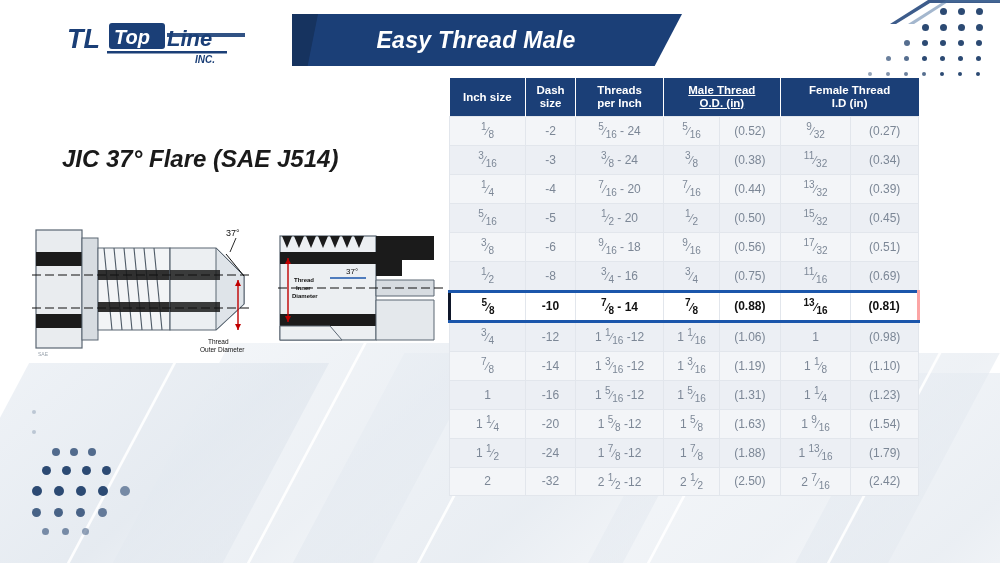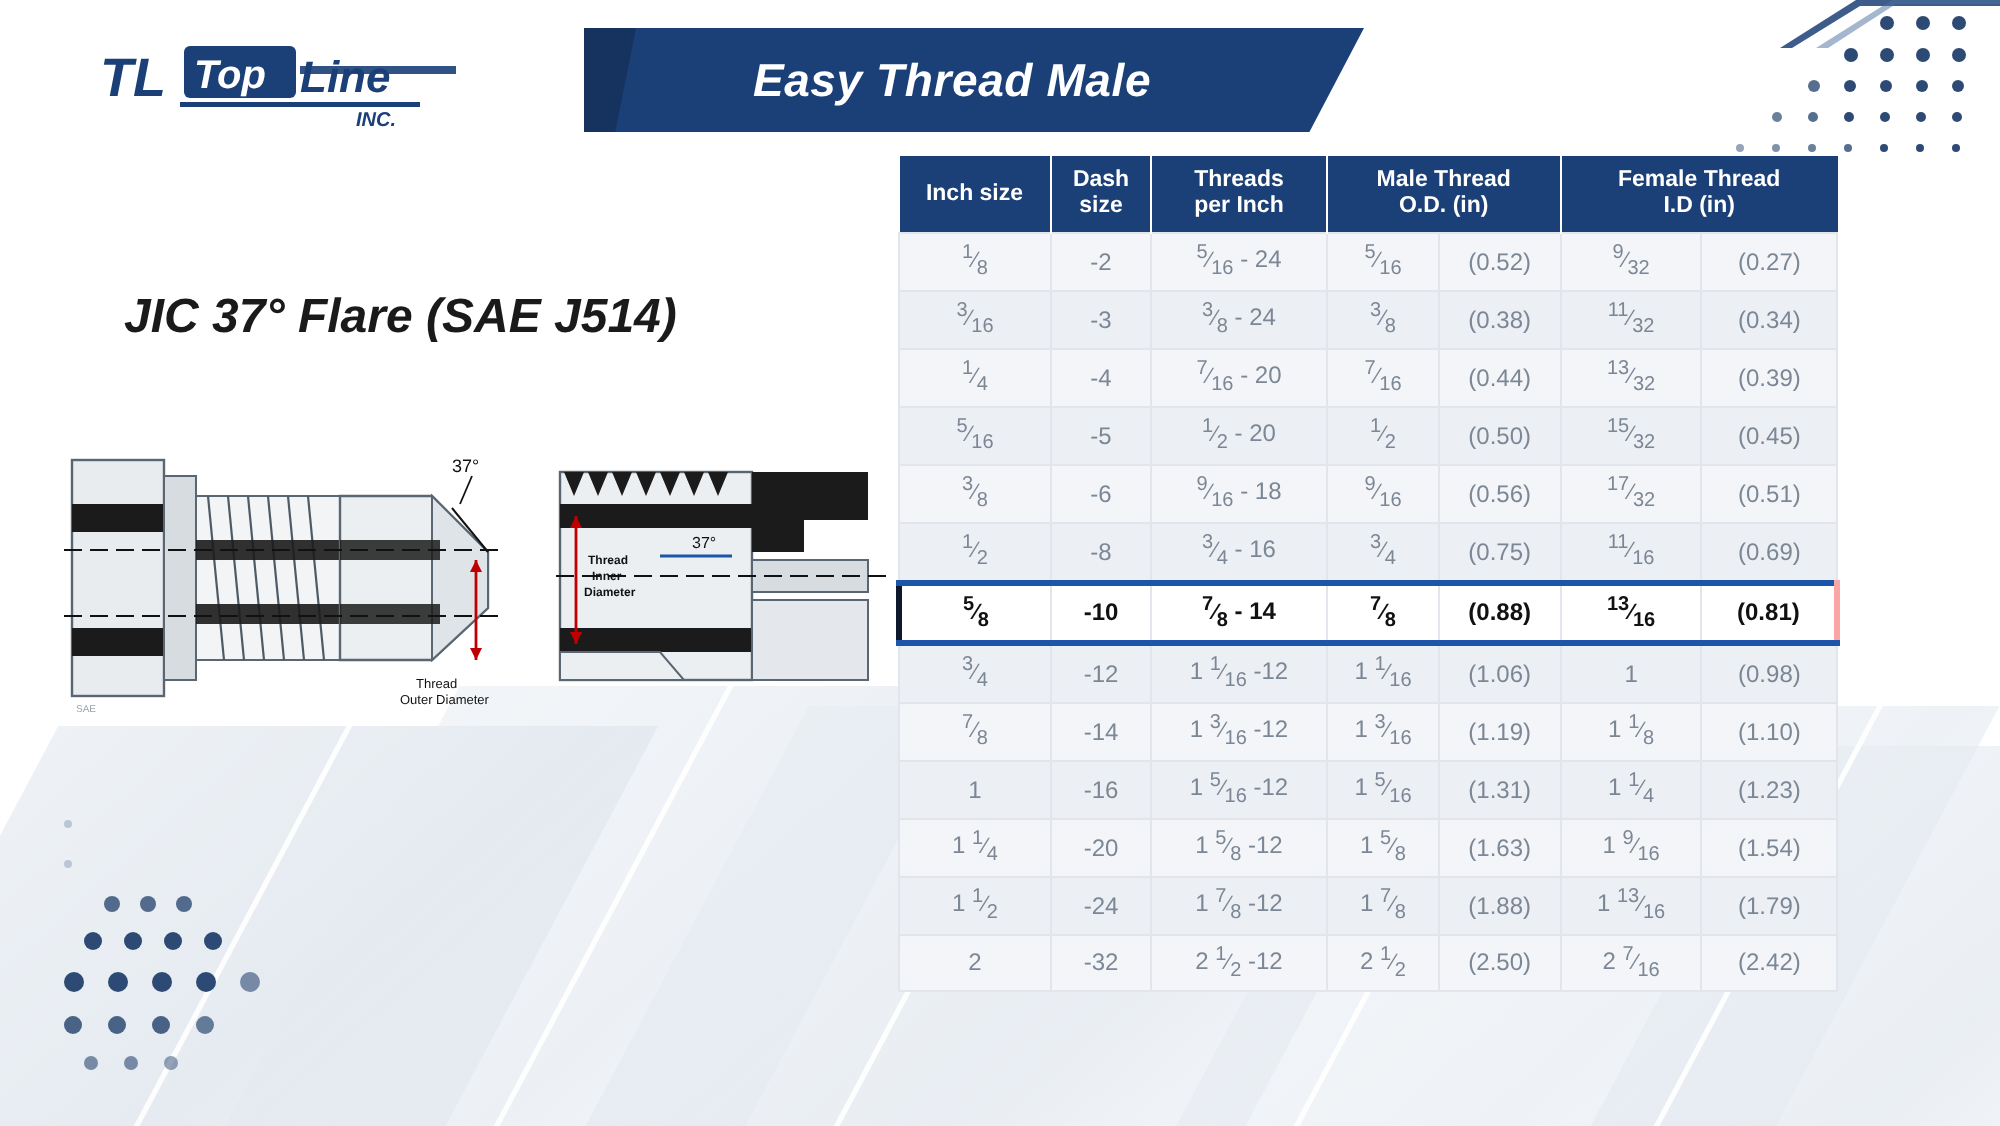--- a/index.html
+++ b/index.html
@@ -30,21 +30,21 @@
     position:absolute; background:#ffffff; width:3px; height:320px;
     transform:skewX(-28deg); opacity:.9;
   }
 
   .dots { position:absolute; }
   .dots i {
     position:absolute; border-radius:50%; background:#2c4a73; display:block;
   }
 
   
-  .logo { position:absolute; left:50px; top:18px; width:210px; height:48px; }
+  .logo { position:absolute; left:67px; top:18px; width:210px; height:48px; }
   .logo svg { display:block; }
 
   .title-banner {
     position:absolute; left:292px; top:14px; width:390px; height:52px;
   }
   .title-banner .shape {
     position:absolute; inset:0;
     background:#1b3f77;
     clip-path: polygon(0 0, 100% 0, 93% 100%, 0 100%);
   }
@@ -268,21 +268,21 @@
           <div>Inch size</div>
         </th>
         <th style="width:50px;margin-top:44px;">
           <div>Dash</div>
           <div>size</div>
         </th>
         <th style="width:88px;">
           <div>Threads</div>
           <div>per Inch</div>
         </th>
-        <th colspan="2" style="width:118px;">
+        <th colspan="2" style="width:118px;text-decoration:underline;">
           <div>Male Thread</div>
           <div>O.D. (in)</div>
         </th>
         <th colspan="2" style="width:140px;">
           <div>Female Thread</div>
           <div>I.D (in)</div>
         </th>
       </tr>
     </thead>
     <tbody id="tbody">

